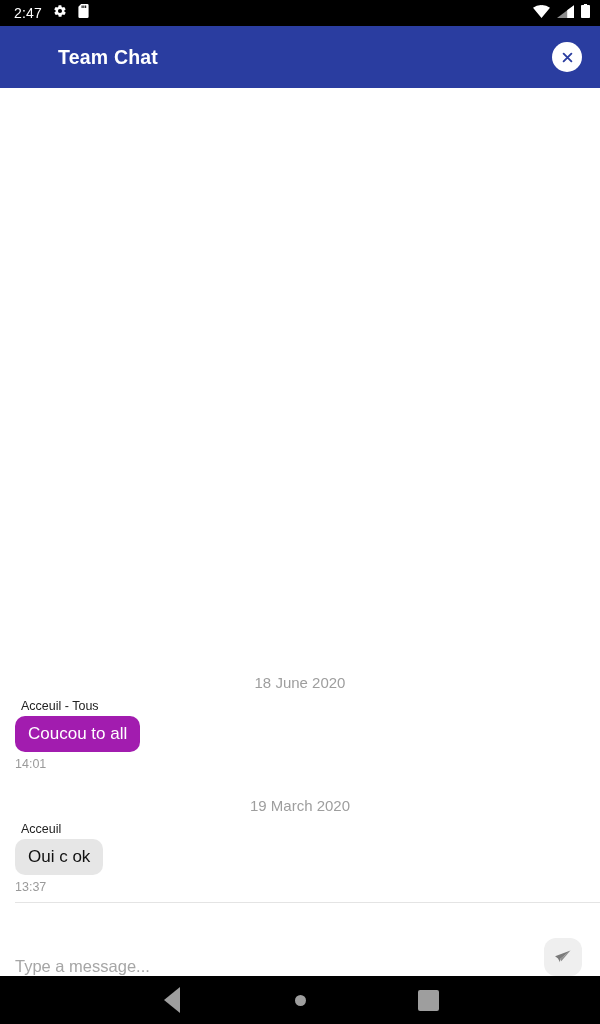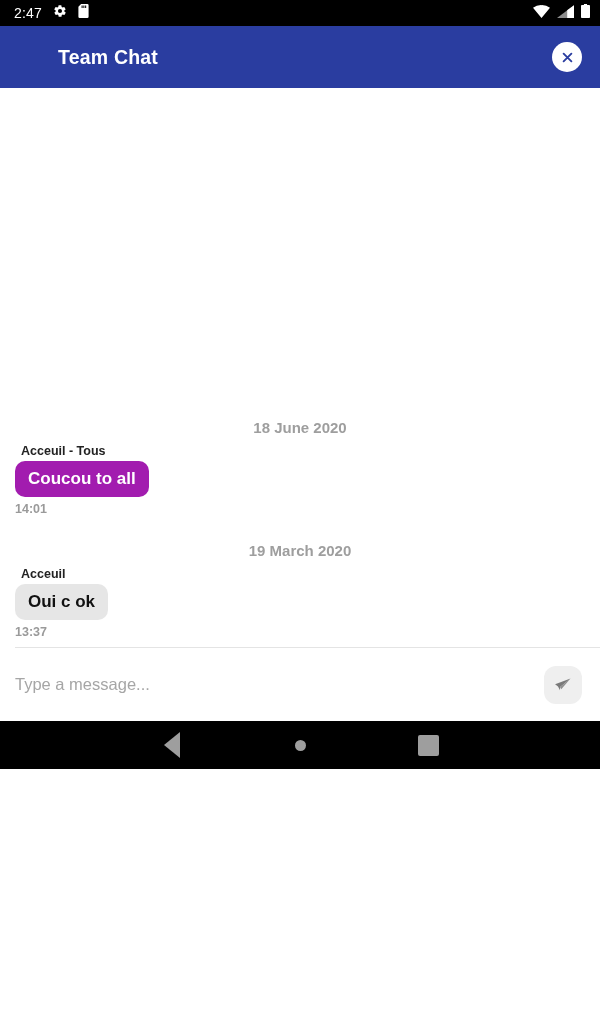--- a/index.html
+++ b/index.html
@@ -2,21 +2,21 @@
 <html><head>
 <meta charset="utf-8">
 <style>
   * { margin:0; padding:0; box-sizing:border-box; }
   html, body {
     width:600px; height:1024px;
     background:#ffffff;
     font-family:"Liberation Sans", sans-serif;
     overflow:hidden;
   }
-  .phone { width:600px; height:769px; display:flex; flex-direction:column; background:#fff; }
+  .phone { width:600px; height:1024px; display:flex; flex-direction:column; background:#fff; }
 
   
   .status-bar{
     height:26px; background:#000; color:#fff;
     display:flex; align-items:center; justify-content:space-between;
     padding:0 10px 0 14px; flex:0 0 26px;
   }
   .status-left{ display:flex; align-items:center; gap:11px; }
   .status-right{ display:flex; align-items:center; gap:7px; }
   .status-clock{ font-size:14px; font-weight:500; letter-spacing:.2px; line-height:26px; }
@@ -31,41 +31,41 @@
   .app-title{ color:#fff; font-size:19.5px; font-weight:700; letter-spacing:.2px;margin-left:36px; }
   .close-btn{
     width:30px; height:30px; border-radius:50%; background:#fff;
     display:flex; align-items:center; justify-content:center; cursor:pointer;
   }
 
   
   .chat-body{
     flex:1 1 auto; background:#fff; position:relative;
     display:flex; flex-direction:column; justify-content:flex-end;
-    overflow:hidden; padding-bottom:4px;font-weight:bold;
+    overflow:hidden; padding-bottom:4px;
   }
   .date-row{ display:flex; justify-content:center; padding:10px 0 8px 0; }
   .date-row .date-txt{ color:#9e9e9e; font-size:15px; }
 
   .msg-group{ padding:0 0 4px 15px; }
   .msg-sender{ font-size:12.5px; color:#222; padding:0 0 3px 6px; }
   .bubble{
     display:inline-block; max-width:430px;
     padding:7px 13px 8px 13px; border-radius:10px;
     font-size:17px; line-height:1.25; word-wrap:break-word;
   }
   .bubble.incoming-blue{ background:#a21caf; color:#ffffff; }
   .bubble.incoming-grey{ background:#e6e6e6; color:#111111; }
   .msg-time{ font-size:12.5px; color:#9a9a9a; padding:5px 1px 0 0; }
 
   
   .input-wrap{ flex:0 0 74px; background:#fff; padding-left:15px; }
   .input-divider{ height:1px; background:#e4e4e4; width:100%; }
   .input-bar{
-    height:73px; display:flex; align-items:center;
+    height:73px; display:flex; align-items:flex-end;
     justify-content:space-between; padding-right:18px;
   }
   .msg-input{
     flex:1 1 auto; border:none; outline:none; background:transparent;
     font-family:"Liberation Sans", sans-serif; font-size:16.5px;
     color:#1a1a1a; padding:0 8px 0 0;
   }
   .msg-input::placeholder{ color:#a6a6a6; }
   .send-btn{
     width:38px; height:38px; flex:0 0 38px; border-radius:12px;

